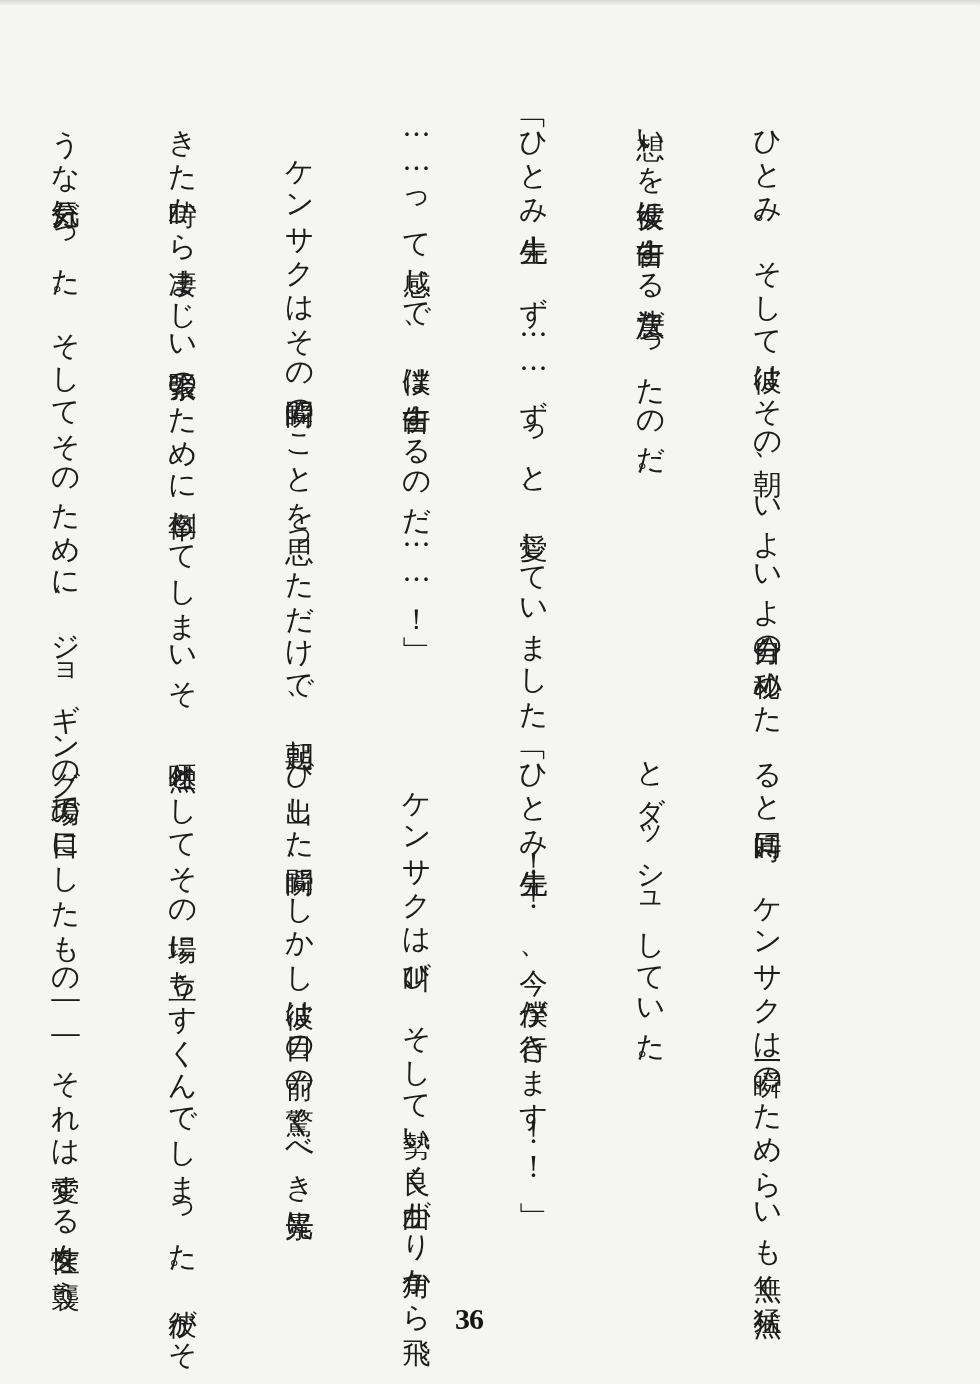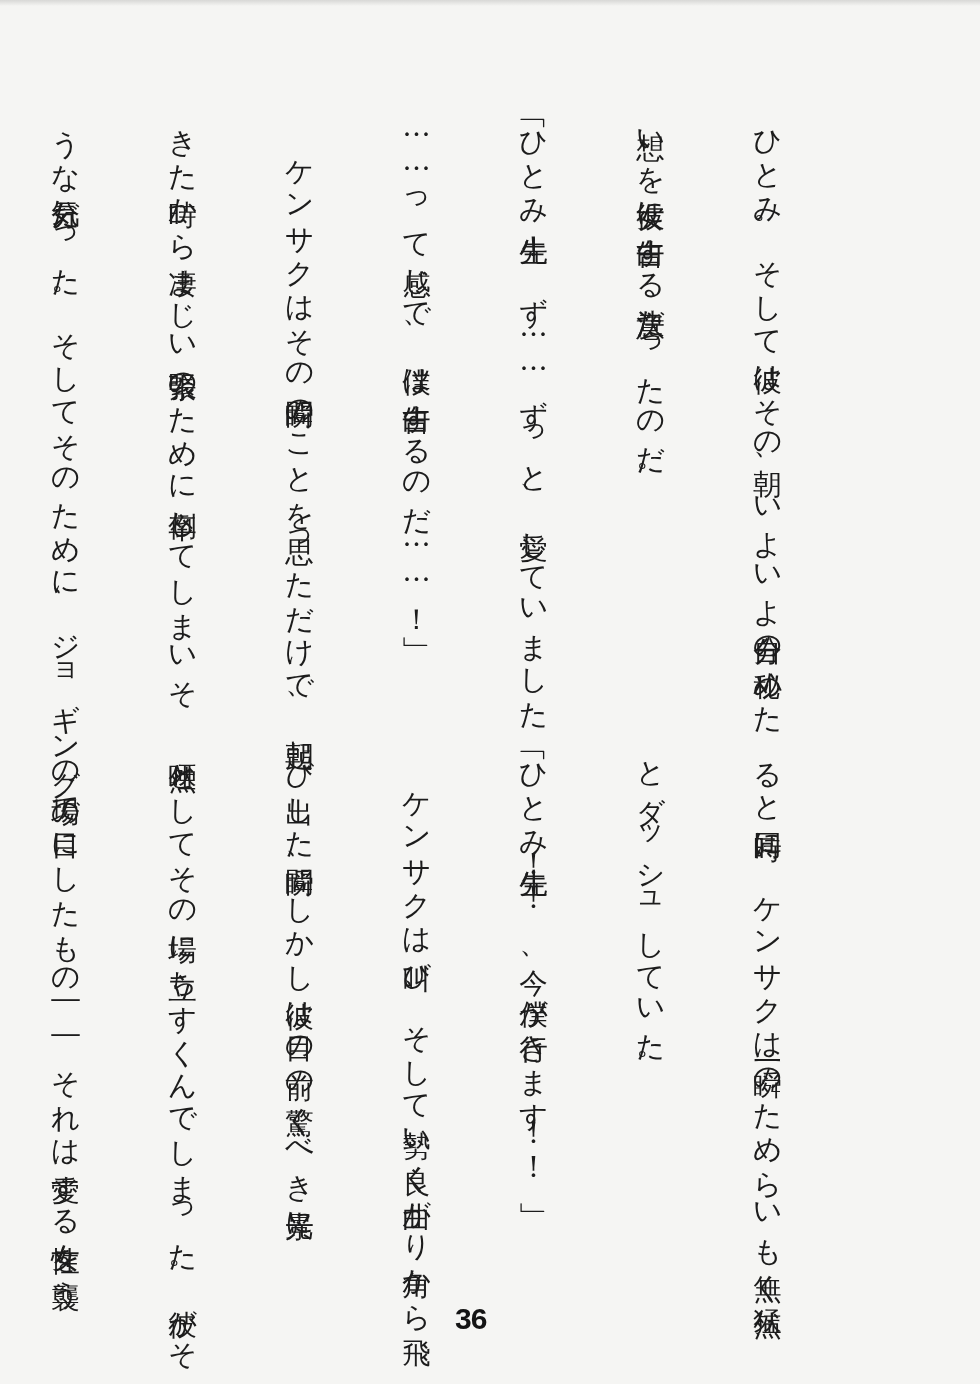--- a/index.html
+++ b/index.html
@@ -40,21 +40,21 @@
     }
     .block-top { top: 110px; height: 590px; }
     .block-bottom { top: 742px; height: 545px; }
     .col {
       display: block;
     }
     .page-number {
       position: absolute;
       left: 455px;
       top: 1302px;
-      font-family: Liberation Sans, sans-serif;
+      font-family: Liberation Serif, serif;
       font-weight: bold;
       font-size: 30px;
       letter-spacing: -1px;
       color: #141414;
     }
   </style>
 </head>
 <body>
 
 <div class="page">

